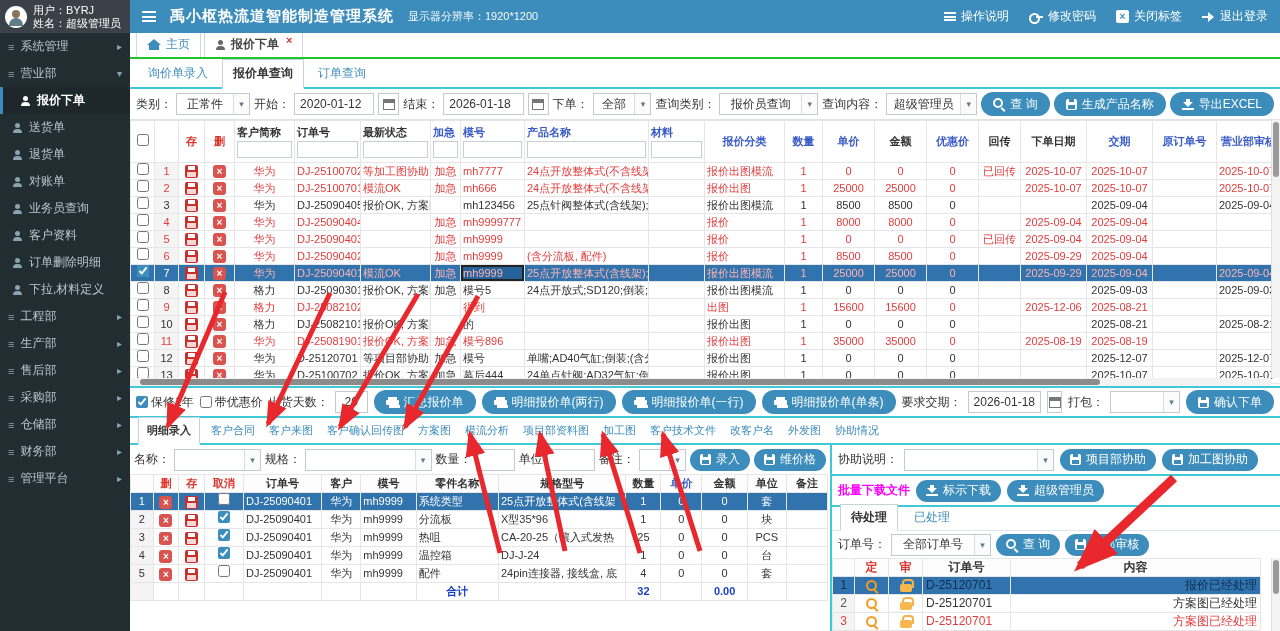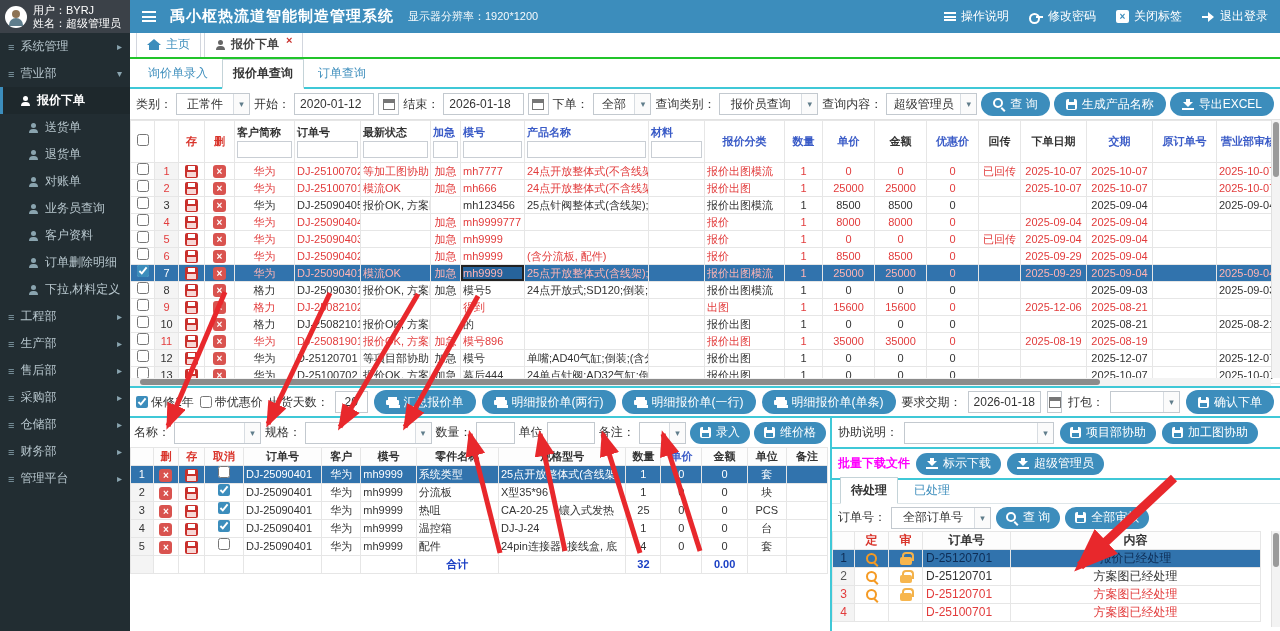--- a/index.html
+++ b/index.html
@@ -28,21 +28,21 @@
 .mic-xbox{width:13px;height:13px;background:#fff;border-radius:2px;color:#3c8dbc;font-size:10px;font-weight:bold;line-height:13px;text-align:center}
 .mic-out{position:relative;width:13px;height:10px}
 .mic-out:before{content:"";position:absolute;left:0;top:4px;width:6px;height:2px;background:#fff}
 .mic-out:after{content:"";position:absolute;left:6px;top:0;border-top:5px solid transparent;border-bottom:5px solid transparent;border-left:6px solid #fff}
 
 
 .sidebar{position:absolute;left:0;top:33px;width:130px;height:598px;background:#222d32;color:#b8c7ce;font-size:12px;z-index:5}
 .sitem{height:27px;display:flex;align-items:center;gap:6px;padding:0 8px;cursor:pointer;white-space:nowrap}
 .sitem .gi{font-size:11px;color:#8aa4af}
 .sitem .car{margin-left:auto;font-size:10px;color:#8aa4af}
-.subitem{padding-left:28px}
+.subitem{padding-left:12px}
 .subitem.active{background:#1e282c;color:#fff;font-weight:bold;border-left:3px solid #3c8dbc;padding-left:17px}
 .ic-user{position:relative;display:inline-block;width:11px;height:10px;flex:0 0 11px}
 .ic-user:before{content:"";position:absolute;left:3px;top:0;width:5px;height:5px;border-radius:50%;background:#8aa4af}
 .ic-user:after{content:"";position:absolute;left:1px;bottom:0;width:9px;height:4px;border-radius:5px 5px 0 0;background:#8aa4af}
 .subitem.active .ic-user:before,.subitem.active .ic-user:after{background:#fff}
 .tab .ic-user:before,.tab .ic-user:after{background:#666}
 
 
 .content{position:absolute;left:130px;top:33px;width:1150px;height:598px;background:#fff}
 .tabbar{height:26px;display:flex;align-items:flex-end;gap:3px;padding-left:6px;border-bottom:2px solid #21c42a;background:#fff}
@@ -134,21 +134,21 @@
 .cyline{height:2px;background:#3fc8d7}
 .magenta{color:#f0f;font-weight:bold}
 .ptabs{height:24px;display:flex;align-items:flex-end;gap:6px;padding-left:8px;border-bottom:1px solid #dfe6e9}
 .ptab{padding:4px 10px;color:#3c8dbc;cursor:pointer}
 .ptab.active{background:#fff;border:1px solid #c4d3d8;border-bottom:1px solid #fff;margin-bottom:-1px;color:#333;font-weight:bold}
 .orderrow{height:27px;display:flex;align-items:center;gap:5px;padding:0 6px;white-space:nowrap}
 .rtwrap{position:relative;height:104px;overflow:hidden}
 .rtable{width:428px;font-size:12px}
 .rtable th,.rtable td{border:1px solid #e6e6e6;overflow:hidden;white-space:nowrap;padding:0 3px;height:17px;line-height:17px}
 .rtable thead th{font-weight:bold;height:18px;background:#fdfdfd}
-.rtable td.cnt{text-align:center}
+.rtable td.cnt{text-align:right}
 tr.rsel td{background:#3173ad;color:#0e2d55}
 tr.rred td{color:#e23c3c}
 .ic-mag{position:relative;display:inline-block;width:14px;height:14px;vertical-align:middle;cursor:pointer}
 .ic-mag:before{content:"";position:absolute;left:1px;top:1px;width:7px;height:7px;border:2px solid #f59a23;border-radius:50%}
 .ic-mag:after{content:"";position:absolute;left:10px;top:10px;width:5px;height:2px;background:#f59a23;transform:rotate(45deg);transform-origin:0 0}
 .ic-lock{position:relative;display:inline-block;width:12px;height:13px;vertical-align:middle;cursor:pointer}
 .ic-lock:before{content:"";position:absolute;left:2px;top:0;width:8px;height:7px;border:2px solid #f3b24b;border-bottom:none;border-radius:4px 4px 0 0}
 .ic-lock:after{content:"";position:absolute;left:0;top:5px;width:12px;height:8px;background:#f7b64e;border-radius:2px}
 
 
@@ -804,20 +804,34 @@
       <span class="sel" style="width:106px">
           <span class="sv"></span>
           <span class="car">▾</span>
         </span>
       <button class="pill">
           <span class="bic bic-save"></span>
           <span>确认下单</span>
         </button>
     </div>
 
+    <div class="dtabs" id="dtabs">
+        <span class="dtab active">明细录入</span>
+        <span class="dtab">客户合同</span>
+        <span class="dtab">客户来图</span>
+        <span class="dtab">客户确认回传图</span>
+        <span class="dtab">方案图</span>
+        <span class="dtab">模流分析</span>
+        <span class="dtab">项目部资料图</span>
+        <span class="dtab">加工图</span>
+        <span class="dtab">客户技术文件</span>
+        <span class="dtab">改客户名</span>
+        <span class="dtab">外发图</span>
+        <span class="dtab">协助情况</span>
+      </div>
 
     <div class="panes">
       <div class="pleft">
         <div class="entryrow">
           <span class="flabel">名称：</span>
           <span class="sel" style="width:96px">
               <span class="sv"></span>
               <span class="car">▾</span>
             </span>
           <span class="flabel">规格：</span>

